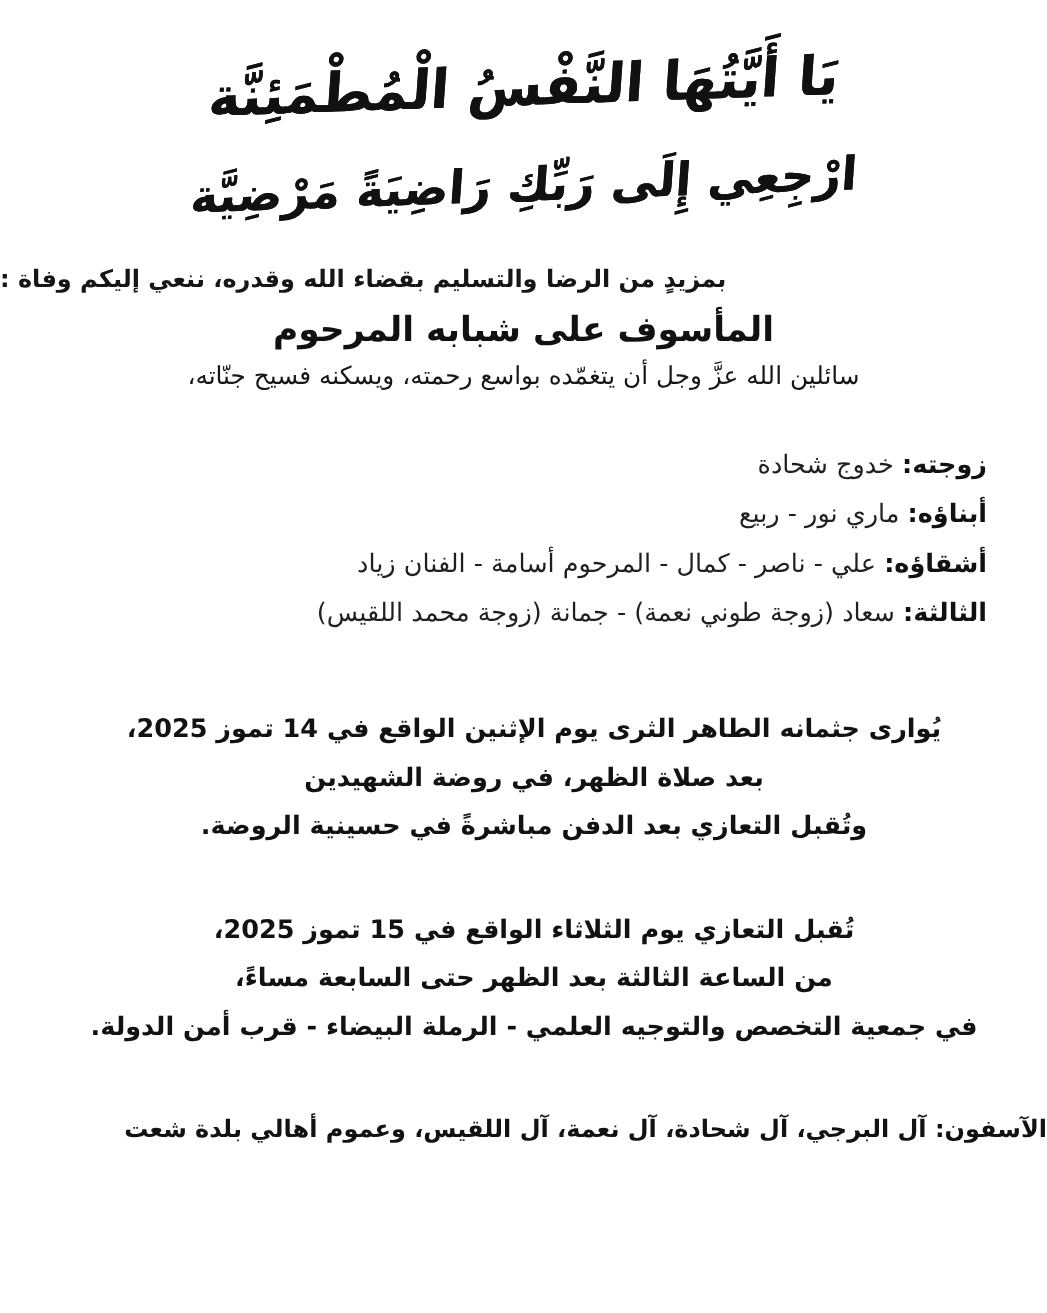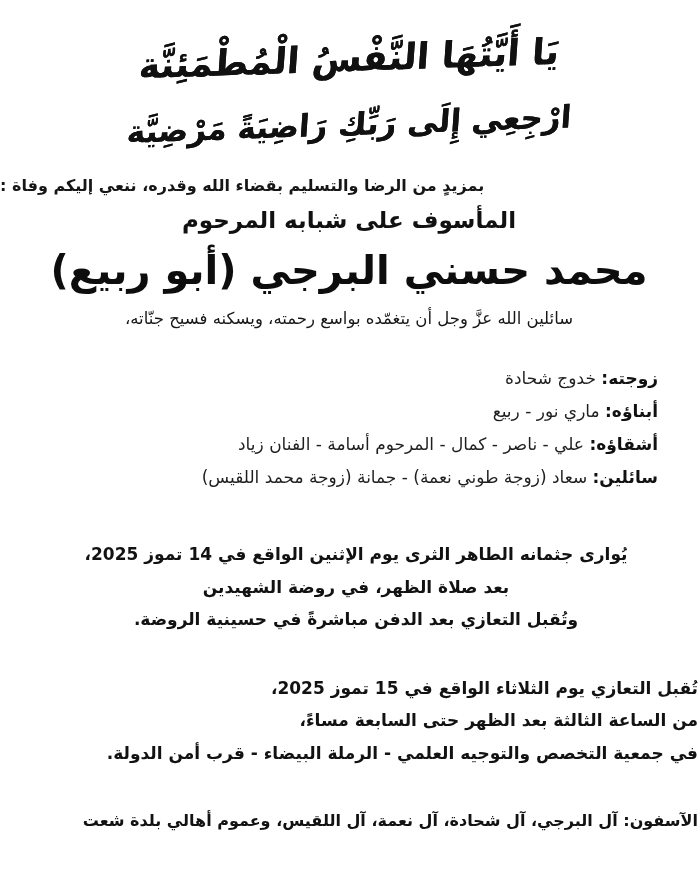--- a/index.html
+++ b/index.html
@@ -82,21 +82,21 @@
   
   .para {
     text-align: center;
     font-weight: bold;
     font-size: 17px;
     line-height: 32.5px;
     color: #121212;
     margin-left: 14px;
   }
   .burial { margin-top: 44px; }
-  .condolences { margin-top: 36px; text-align: right; }
+  .condolences { margin-top: 36px; }
 
   
   .mourners {
     text-align: right;
     font-weight: bold;
     font-size: 16px;
     margin-top: 42px;
     color: #121212;
   }
 </style>
@@ -111,39 +111,38 @@
     </div>
     <div>
       <span class="calli-line calli-2">ارْجِعِي إِلَى رَبِّكِ رَاضِيَةً مَرْضِيَّة</span>
     </div>
   </div>
 
   <div class="intro">بمزيدٍ من الرضا والتسليم بقضاء الله وقدره، ننعي إليكم وفاة :</div>
 
   <div class="honorific">المأسوف على شبابه المرحوم</div>
 
-  <div class="deceased-name">محمد حسني البرجي (أبو ربيع)</div>
 
   <div class="prayer">سائلين الله عزَّ وجل أن يتغمّده بواسع رحمته، ويسكنه فسيح جنّاته،</div>
 
   <div class="family">
     <div class="family-row">
       <span class="fam-label">زوجته:</span>
       <span class="fam-value">خدوج شحادة</span>
     </div>
     <div class="family-row">
       <span class="fam-label">أبناؤه:</span>
       <span class="fam-value">ماري نور - ربيع</span>
     </div>
     <div class="family-row">
       <span class="fam-label">أشقاؤه:</span>
       <span class="fam-value">علي - ناصر - كمال - المرحوم أسامة - الفنان زياد</span>
     </div>
     <div class="family-row">
-      <span class="fam-label">سائلين:</span>
+      <span class="fam-label">الثالثة:</span>
       <span class="fam-value">سعاد (زوجة طوني نعمة) - جمانة (زوجة محمد اللقيس)</span>
     </div>
   </div>
 
   <div class="para burial">
     <div>يُوارى جثمانه الطاهر الثرى يوم الإثنين الواقع في 14 تموز 2025،</div>
     <div>بعد صلاة الظهر، في روضة الشهيدين</div>
     <div>وتُقبل التعازي بعد الدفن مباشرةً في حسينية الروضة.</div>
   </div>
 

